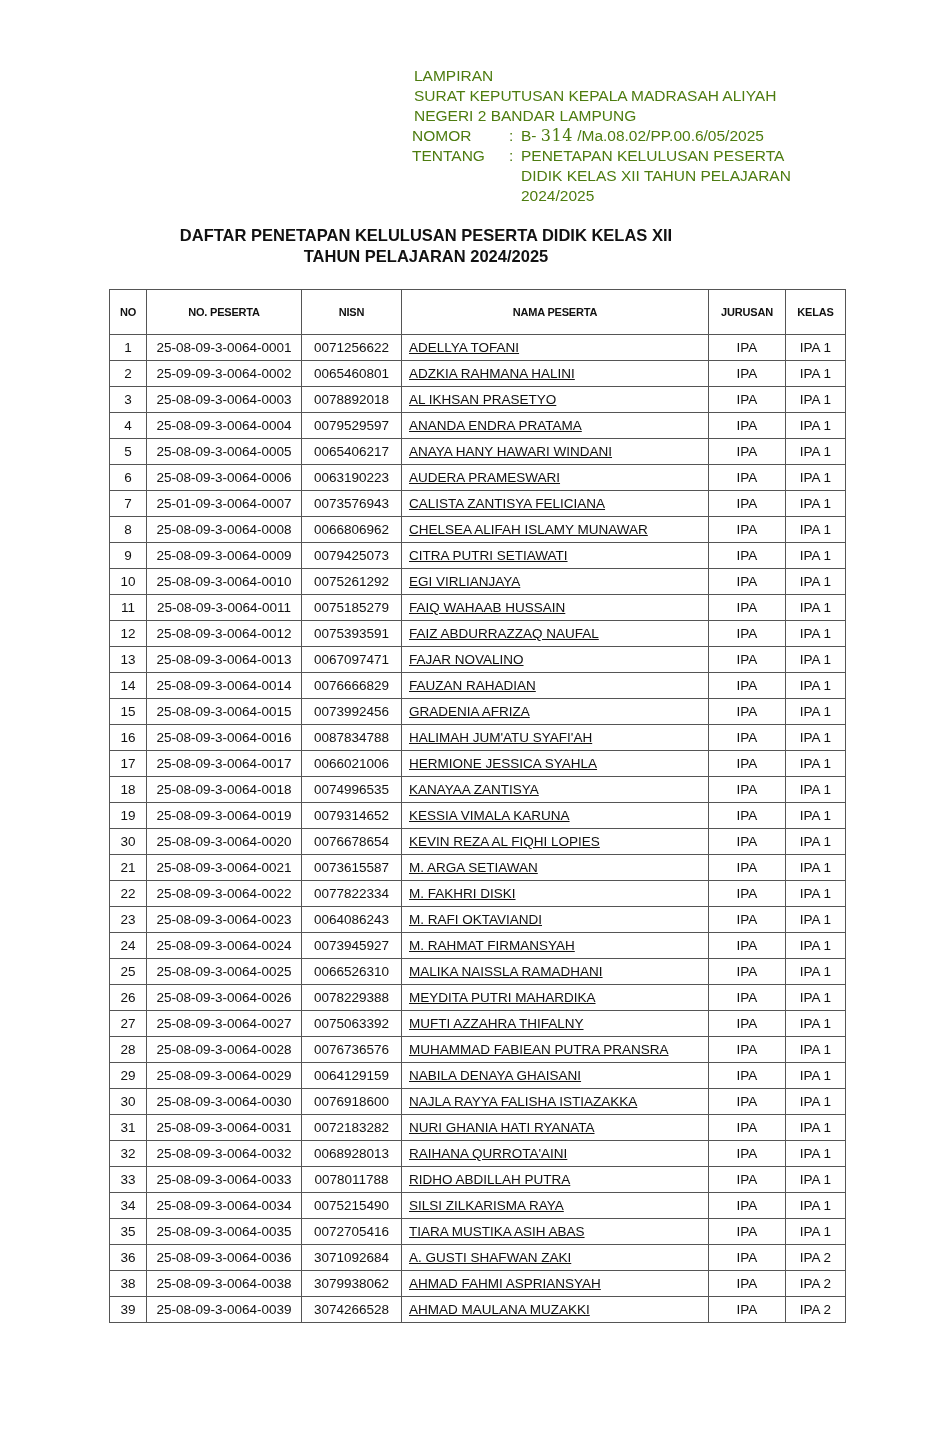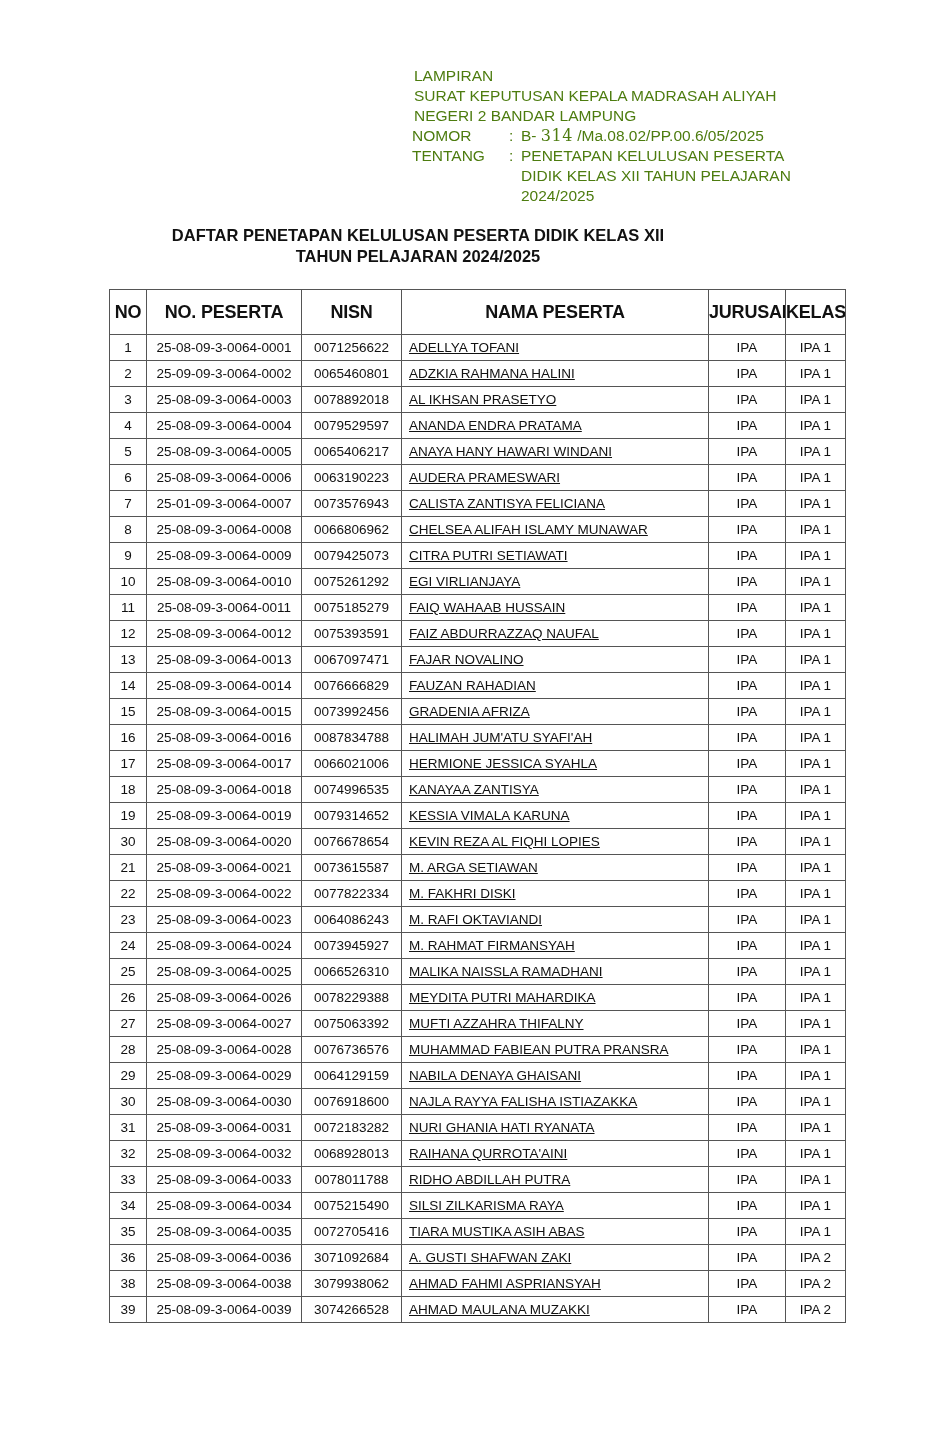--- a/index.html
+++ b/index.html
@@ -13,35 +13,35 @@
   }
   .lampiran .line { white-space: nowrap; }
   .lampiran .kv { display: flex; white-space: nowrap; }
   .lampiran .k { width: 97px; flex: none; margin-left: -2px; }
   .lampiran .sep { width: 12px; flex: none; }
   .lampiran .v { white-space: nowrap; }
   .lampiran .v .hand { font-family: "DejaVu Serif", serif; font-size: 16px; letter-spacing: 0.5px; }
   .lampiran .cont { padding-left: 107px; }
 
   .doc-title {
-    position: absolute; left: 0; width: 836px; top: 225px;
+    position: absolute; left: 8px; width: 836px; top: 225px;
     text-align: center; font-weight: bold; font-size: 16.5px; line-height: 21px;
   }
 
   table.roster {
     position: absolute; left: 109px; top: 289px;
     border-collapse: collapse; width: 736px; table-layout: fixed;
     font-size: 13.5px;
   }
   table.roster th, table.roster td {
     border: 1.2px solid #555; padding: 0; height: 25px;
     white-space: nowrap; overflow: hidden;
   }
   table.roster th {
-    height: 44px; font-weight: bold; font-size: 18px; text-align: center;
+    height: 44px; font-weight: bold; font-size: 11px; text-align: center;
     transform-origin: center; letter-spacing: -0.2px;
   }
   table.roster td { text-align: center; }
   table.roster td.name { text-align: left; padding-left: 7px; text-decoration: underline; }
   col.c-no { width: 37px; }
   col.c-peserta { width: 155px; }
   col.c-nisn { width: 100px; }
   col.c-nama { width: 307px; }
   col.c-jur { width: 77px; }
   col.c-kelas { width: 60px; }

